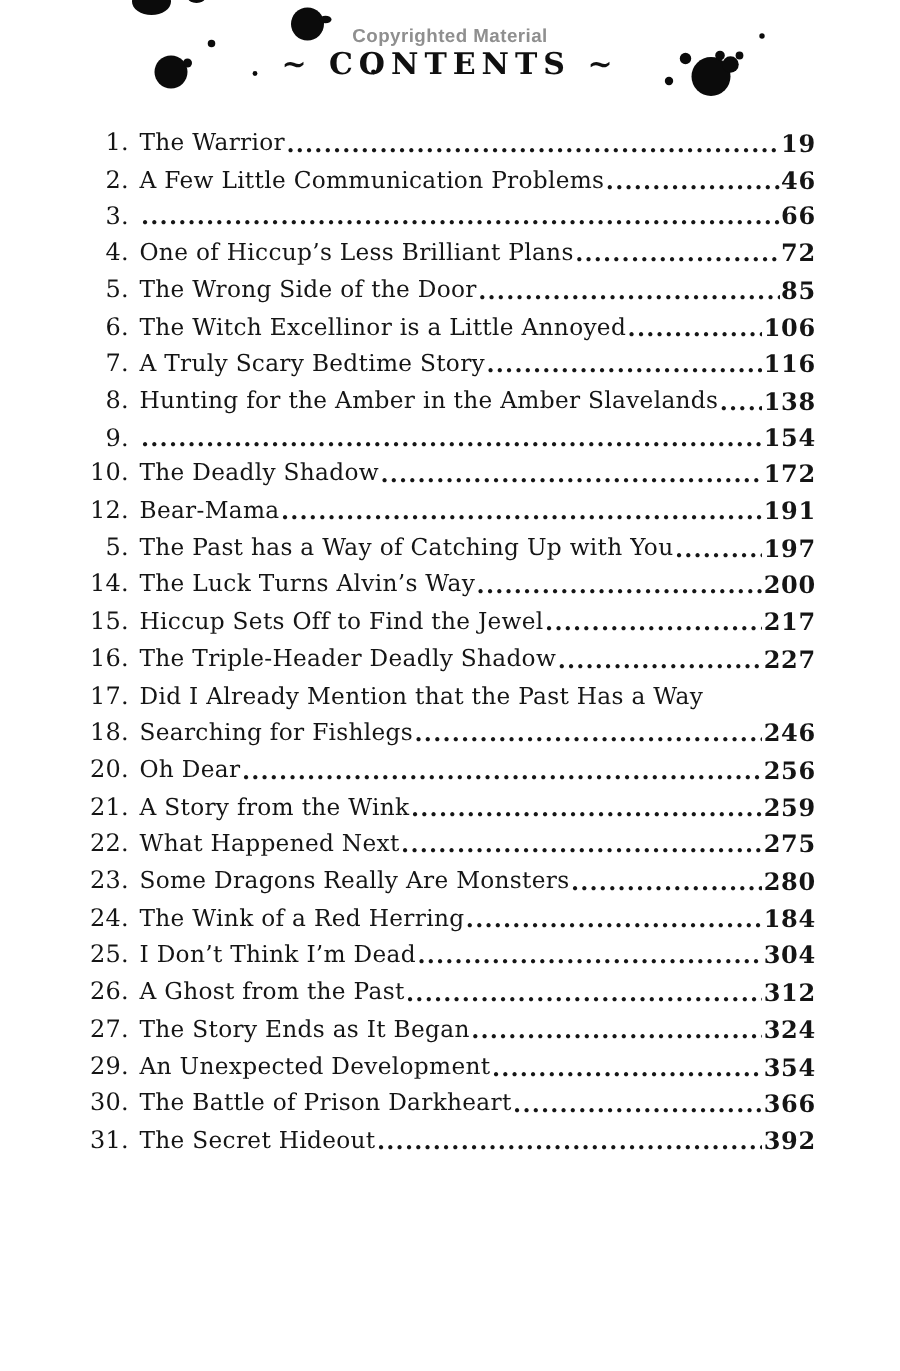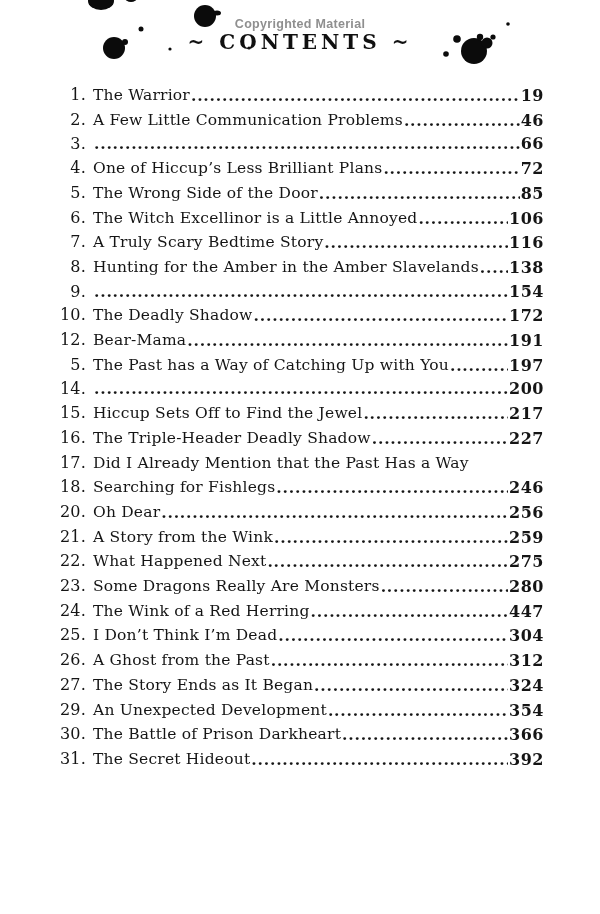--- a/index.html
+++ b/index.html
@@ -264,20 +264,21 @@
         <span class="pg">197</span>
       </div>
 
     </div>
   </div>
 
   <div class="entry">
     <span class="num">14.</span>
     <div class="entry-body">
       <div class="line line-1">
+        <span class="title">The Luck Turns Alvin’s Way</span>
         <span class="leader"></span>
         <span class="pg">200</span>
       </div>
 
     </div>
   </div>
 
   <div class="entry">
     <span class="num">15.</span>
     <div class="entry-body">
@@ -372,21 +373,21 @@
 
     </div>
   </div>
 
   <div class="entry">
     <span class="num">24.</span>
     <div class="entry-body">
       <div class="line line-1">
         <span class="title">The Wink of a Red Herring</span>
         <span class="leader"></span>
-        <span class="pg">447</span>
+        <span class="pg">184</span>
       </div>
 
     </div>
   </div>
 
   <div class="entry">
     <span class="num">25.</span>
     <div class="entry-body">
       <div class="line line-1">
         <span class="title">I Don’t Think I’m Dead</span>

